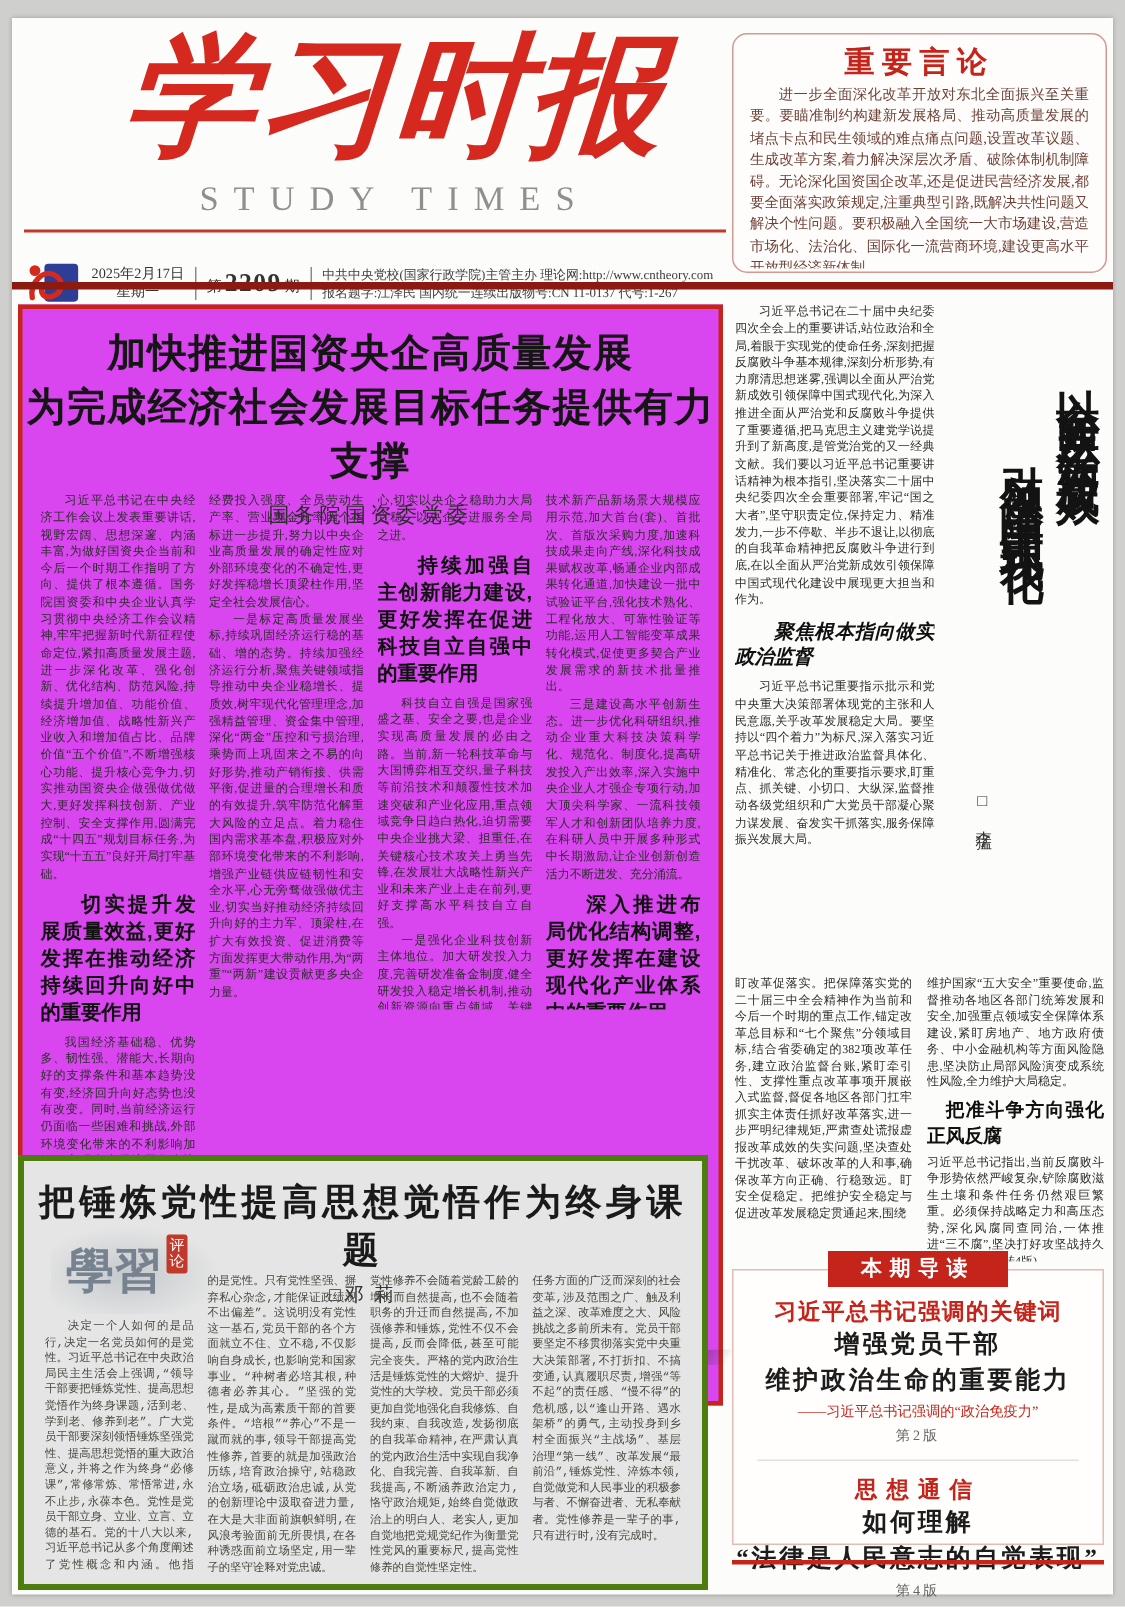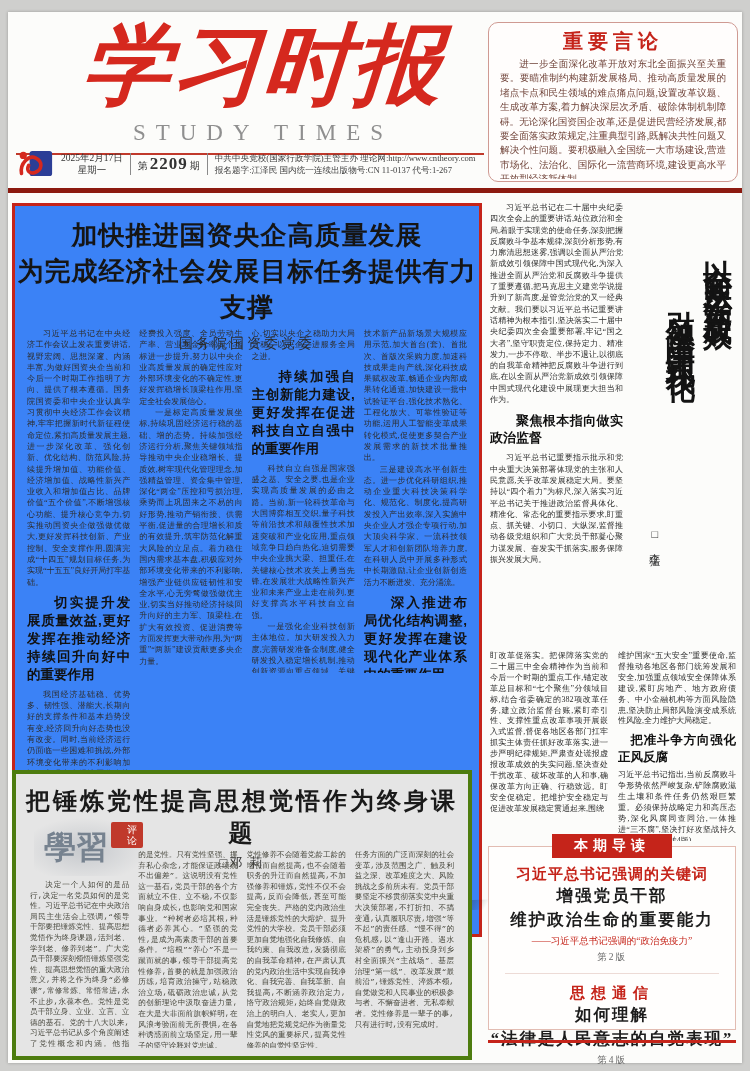--- a/index.html
+++ b/index.html
@@ -9,36 +9,36 @@
   }
   *{margin:0;padding:0;box-sizing:border-box;}
   body{width:750px;height:1071px;background:#cfcfcd;position:relative;font-family:var(--serif);overflow:hidden;}
   .paper{position:absolute;left:8px;top:12px;width:734px;height:1051px;background:#fcfcfa;box-shadow:0 0 3px rgba(0,0,0,.25);}
 
   
   .masthead{position:absolute;left:30px;top:2px;width:450px;text-align:center;}
   .mast-title{font-family:var(--serif);font-weight:900;font-style:italic;font-size:88px;line-height:104px;color:#d5281e;letter-spacing:2px;transform:skewX(-4deg);}
   .mast-sub{font-family:var(--serif);font-size:23px;letter-spacing:10px;color:#8f8f8f;margin-top:2px;}
   .thin-rule{position:absolute;left:8px;top:141px;width:468px;height:2px;background:#c0392b;}
-  .dateline{position:absolute;left:8px;top:138px;width:468px;height:27px;display:flex;align-items:center;gap:7px;}
+  .dateline{position:absolute;left:8px;top:163px;width:468px;height:27px;display:flex;align-items:center;gap:7px;}
   .logo{flex:0 0 38px;height:27px;}
   .date-block{font-size:9.5px;color:#333;text-align:center;line-height:12px;white-space:nowrap;}
   .vdiv{width:1px;height:22px;background:#8a8a8a;}
   .issue{font-size:10px;color:#333;white-space:nowrap;}
   .issue-no{font-size:17px;font-weight:700;letter-spacing:1px;padding:0 2px;}
   .pub-block{font-size:8.6px;color:#3d3d3d;line-height:12px;white-space:nowrap;}
   .thick-rule{position:absolute;left:0;top:176px;width:734px;height:5px;background:var(--darkred);}
 
   
   .imp-box{position:absolute;left:480px;top:10px;width:250px;height:160px;border:1.5px solid #cf9a92;border-radius:10px;background:#fffdfc;padding:5px 11px;}
   .imp-title{text-align:center;font-family:var(--sans);font-weight:700;font-size:20px;letter-spacing:5px;color:var(--red);}
   .imp-body{margin-top:2px;font-size:9.6px;line-height:14.4px;color:#6f4238;text-align:justify;text-indent:2em;overflow:hidden;height:122px;}
 
   
-  .lead-box{position:absolute;left:4px;top:191px;width:470px;height:734px;border:3px solid var(--red);background:#3b82f6;}
+  .lead-box{position:absolute;left:4px;top:191px;width:470px;height:734px;border:3px solid var(--red);background:#d946ef;}
   .lead-h1{font-family:var(--serif);font-weight:900;font-size:26px;line-height:36px;letter-spacing:1px;text-align:center;color:#151515;}
   .lead-h1.first{margin-top:12px;}
   .lead-byline{margin-top:9px;text-align:center;font-size:14px;letter-spacing:3px;color:#2c2c2c;}
   .lead-cols{position:absolute;left:12px;right:12px;top:122px;bottom:10px;display:flex;gap:9px;}
   .col{flex:1;font-size:8px;line-height:11.3px;color:#2d2d2d;text-align:justify;overflow:hidden;}
   .col-tall{height:100%;}
   .col-short{height:345px;}
   .col p{text-indent:2em;margin:0;}
   .col p.noindent{text-indent:0;}
   .col h3{font-family:var(--sans);font-size:13.5px;line-height:18px;font-weight:800;color:#111;margin:6px 0 5px;text-indent:2em;}
@@ -46,21 +46,21 @@
   .slogan{font-family:var(--sans);font-weight:900;font-size:13px;color:var(--red);border-bottom:2px solid var(--red);padding-bottom:4px;letter-spacing:.5px;}
   .ink{position:relative;width:152px;height:38px;margin:8px auto 0;background:#161616;border-radius:50% 48% 46% 54%/58% 62% 38% 42%;transform:rotate(-1.5deg);}
   .ink:after{content:"";position:absolute;right:-52px;top:13px;width:60px;height:10px;background:linear-gradient(90deg,#2a2a2a,rgba(42,42,42,0));transform:skewX(-32deg);}
   .ink span{color:#fff;font-family:var(--serif);font-style:italic;font-weight:900;font-size:19px;letter-spacing:6px;line-height:38px;}
 
   
   .right-article{position:absolute;left:482px;top:190px;width:246px;}
   .ra-row1{display:flex;gap:17px;height:445px;}
   .ra-col1{flex:1;font-size:8px;line-height:11.3px;color:#2d2d2d;text-align:justify;overflow:hidden;}
   .ra-col1 p{text-indent:2em;}
-  .ra-col1 h3{font-size:13px;line-height:17px;font-weight:900;font-family:var(--serif);margin:7px 0 6px;text-indent:2em;color:#111;}
+  .ra-col1 h3{font-size:13px;line-height:17px;font-weight:900;font-family:var(--serif);margin:7px 0 6px;text-indent:2em;color:#111;font-style:italic;}
   .v-head{flex:0 0 96px;writing-mode:vertical-rl;font-family:var(--serif);font-weight:900;font-size:29px;line-height:1.28;letter-spacing:7px;color:#131313;padding-top:34px;}
   .vh-line2{padding-top:52px;}
   .vh-author{padding-top:292px;font-size:11px;font-weight:400;letter-spacing:4px;color:#333;}
   .ra-row2{display:flex;gap:10px;margin-top:4px;height:190px;}
   .ra-c{flex:1;font-size:8px;line-height:10.9px;color:#2d2d2d;text-align:justify;overflow:hidden;}
   .ra-c p{text-indent:0;}
   .ra-c h3{font-size:12.5px;line-height:17px;font-weight:900;font-family:var(--serif);margin:5px 0 4px;text-indent:1em;color:#111;}
 
   
   .guide-box{position:absolute;left:480px;top:834px;width:248px;height:184px;border:1px solid #e2bcb2;background:#fffefd;text-align:center;}
@@ -74,21 +74,21 @@
   .g-page{color:#666;font-size:9.5px;margin-top:3px;letter-spacing:2px;}
   .g-divider{margin:9px 16px 0;border-top:1px solid #eddbd6;}
   .guide-rule{position:absolute;left:480px;top:1028px;width:248px;height:3px;background:var(--red);}
 
   
   .commentary-box{position:absolute;left:4px;top:758px;width:460px;height:290px;border:4px solid #4d7c0f;background:#e5e5e5;}
   .com-head{margin-top:11px;text-align:center;font-family:var(--serif);font-weight:900;font-size:24px;letter-spacing:3px;color:#1a1a1a;}
   .com-byline{margin-top:5px;text-align:center;font-size:13px;letter-spacing:2px;color:#333;}
   .stamp{position:absolute;left:18px;top:44px;width:112px;height:58px;background:radial-gradient(ellipse at 45% 55%,rgba(125,135,148,.30),rgba(125,135,148,0) 72%);}
   .stamp-main{font-family:var(--serif);font-weight:900;font-size:32px;color:#76828f;line-height:58px;margin-left:10px;}
-  .stamp-seal{display:inline-block;background:#c0392b;color:#fff;font-size:10px;line-height:11px;width:14px;padding:2px 16px;margin-left:3px;vertical-align:14px;border-radius:2px;text-align:center;}
+  .stamp-seal{display:inline-block;background:#c0392b;color:#fff;font-size:10px;line-height:11px;width:14px;padding:2px 2px;margin-left:3px;vertical-align:14px;border-radius:2px;text-align:center;}
   .com-cols{position:absolute;left:14px;right:14px;top:76px;bottom:8px;display:flex;gap:9px;}
   .ccol{flex:1;font-family:Liberation Mono, monospace;font-size:7.6px;line-height:10.6px;color:#49493f;text-align:justify;overflow:hidden;}
   .ccol p{text-indent:2em;}
   .ccol p.noindent{text-indent:0;}
   .ccol.c1 p{margin-top:30px;}
 </style>
 </head>
 <body>
 
 <div class="paper">

